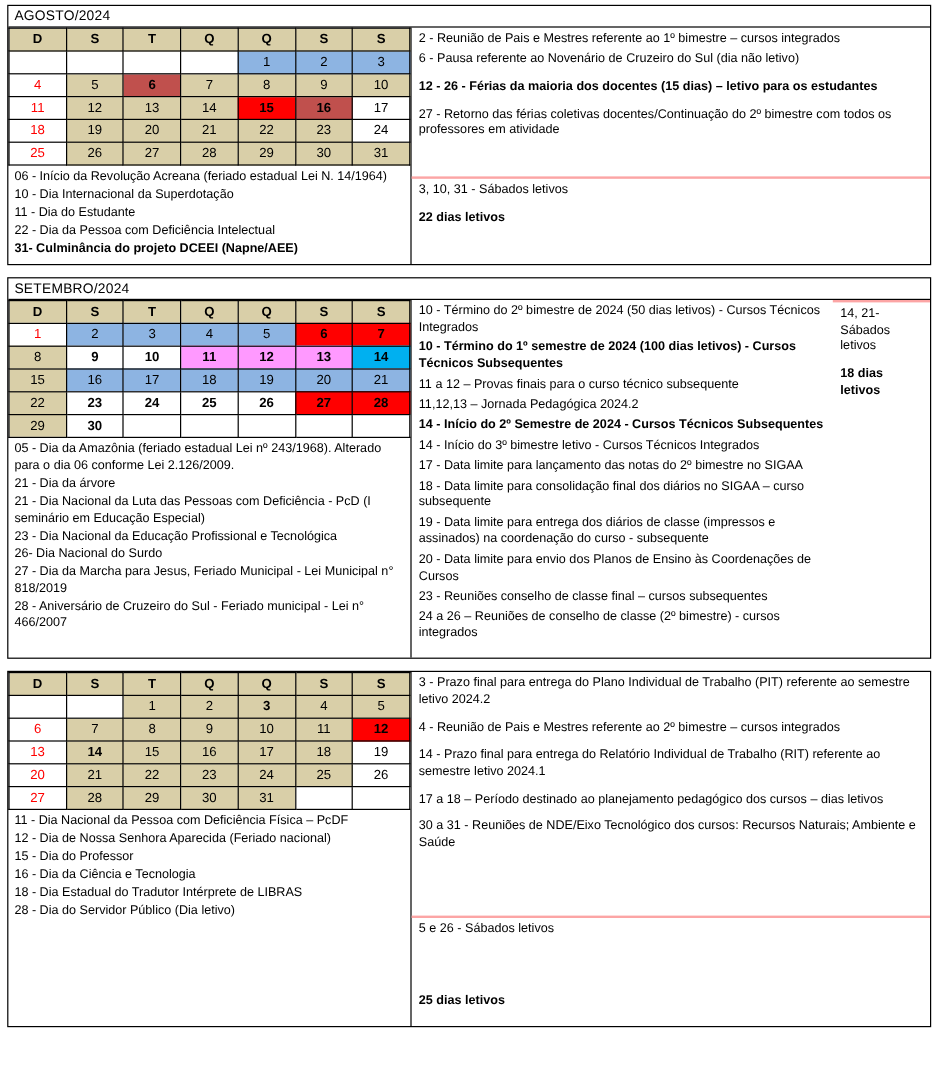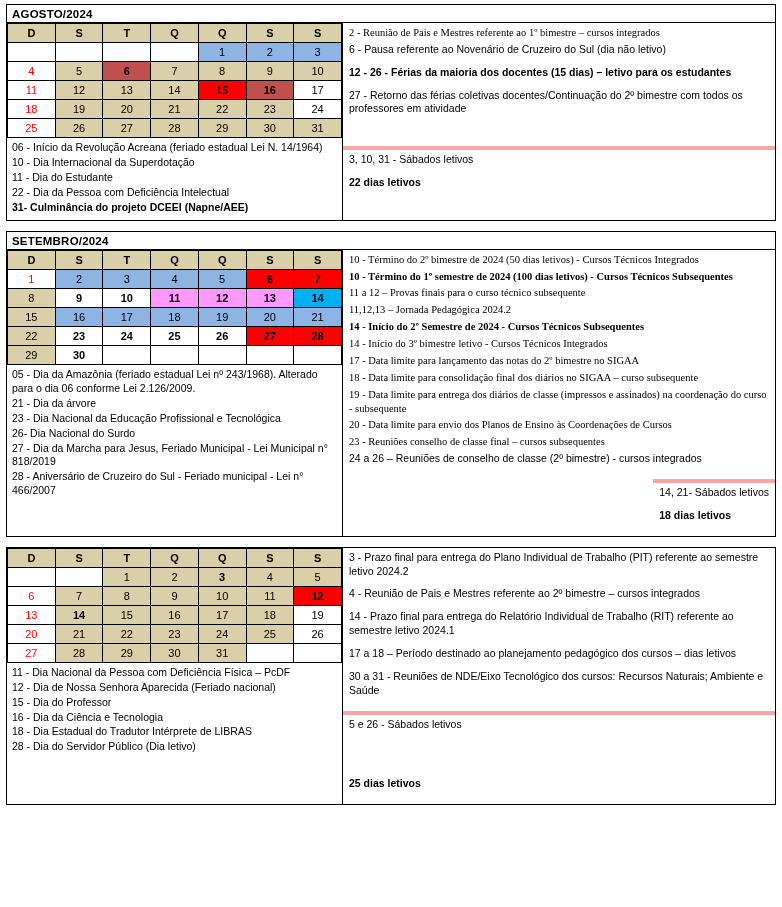--- a/index.html
+++ b/index.html
@@ -12,21 +12,21 @@
     color: #000;
     width: 782px;
   }
   .page { width: 782px; padding: 4px 6px 6px 6px; }
   .month-block {
     border: 1px solid #000;
     margin-bottom: 10px;
     background: #fff;
   }
   .month-title {
-    font-weight: bold;
+    font-weight: normal;
     font-size: 11.5px;
     padding: 3px 5px 2px 5px;
     border-bottom: 1px solid #000;
     letter-spacing: .2px;
   }
   .month-body {
     display: flex;
     align-items: stretch;
   }
   .left-col {
@@ -61,24 +61,24 @@
   }
   table.cal td.empty { border: 1px solid #000; background: #fff; }
   .notes {
     padding: 3px 5px 4px 5px;
     font-size: 10.5px;
     line-height: 1.33;
     flex: 1 1 auto;
   }
   .notes div { margin: 0 0 1px 0; }
   .right-col p { margin: 0 0 9px 0; }
-  .right-col p.tight { margin-bottom: 3px; font-family: Liberation Serif, serif; }
+  .right-col p.tight { margin-bottom: 3px; }
   .b { font-weight: bold; }
   .u { }
-  .sep-top { border-top: 4px solid #fca5a5; }
+  .sep-top { border-top: 2px solid #fca5a5; }
   
   .c-red      { background: #ff0000; color: #000; font-weight: bold; }
   .c-redtxt   { color: #ff0000; }
   .c-blue     { background: #8db4e2; }
   .c-bluedark { background: #00b0f0; font-weight: bold; }
   .c-tan      { background: #d9cfa8; }
   .c-pink     { background: #ff99ff; font-weight: bold; }
   .c-grayred  { background: #c0504d; color:#000; font-weight: bold;}
   .c-bold     { font-weight: bold; }
 </style>
@@ -233,27 +233,28 @@
                   <td class="empty"></td>
                   <td class="empty"></td>
                   <td class="empty"></td>
                   <td class="empty"></td>
                 </tr>
               </tbody>
             </table>
             <div class="notes">
               <div>05 - Dia da Amazônia (feriado estadual Lei nº 243/1968). Alterado para o dia 06 conforme Lei 2.126/2009.</div>
               <div>21 - Dia da árvore</div>
+              <div>21 - Dia Nacional da Luta das Pessoas com Deficiência - PcD (I seminário em Educação Especial)</div>
               <div>23 - Dia Nacional da Educação Profissional e Tecnológica</div>
               <div>26- Dia Nacional do Surdo</div>
               <div>27 - Dia da Marcha para Jesus, Feriado Municipal - Lei Municipal n° 818/2019</div>
               <div>28 - Aniversário de Cruzeiro do Sul - Feriado municipal - Lei n° 466/2007</div>
             </div>
           </div>
-          <div style="flex: 1 1 auto; display: flex; flex-direction: column; align-items: flex-end;">
+          <div style="flex: 1 1 auto; display: flex; flex-direction: row;">
             <div class="right-col">
               <p class="tight">10 - Término do 2º bimestre de 2024 (50 dias letivos) - Cursos Técnicos Integrados</p>
               <p class="tight"><span class="b">10 - Término do 1º semestre de 2024 (100 dias letivos) - Cursos Técnicos Subsequentes</span></p>
               <p class="tight">11 a 12 – Provas finais para o curso técnico subsequente</p>
               <p class="tight">11,12,13 – Jornada Pedagógica 2024.2</p>
               <p class="tight"><span class="b">14 - Início do 2º Semestre de 2024 - Cursos Técnicos Subsequentes</span></p>
               <p class="tight">14 - Início do 3º bimestre letivo - Cursos Técnicos Integrados</p>
               <p class="tight">17 - Data limite para lançamento das notas do 2º bimestre no SIGAA</p>
               <p class="tight">18 - Data limite para consolidação final dos diários no SIGAA – curso subsequente</p>
               <p class="tight">19 - Data limite para entrega dos diários de classe (impressos e assinados) na coordenação do curso - subsequente</p>
@@ -341,21 +342,21 @@
             </div>
           </div>
           <div style="flex: 1 1 auto; display: flex; flex-direction: column;">
             <div class="right-col">
               <p>3 - Prazo final para entrega do Plano Individual de Trabalho (PIT) referente ao semestre letivo 2024.2</p>
               <p>4 - Reunião de Pais e Mestres referente ao 2º bimestre – cursos integrados</p>
               <p>14 - Prazo final para entrega do Relatório Individual de Trabalho (RIT) referente ao semestre letivo 2024.1</p>
               <p>17 a 18 – Período destinado ao planejamento pedagógico dos cursos – <span class="u">dias letivos</span></p>
               <p>30 a 31 - Reuniões de NDE/Eixo Tecnológico dos cursos: Recursos Naturais; Ambiente e Saúde</p>
             </div>
-            <div class="right-col sep-top" style="flex: 1 1 auto;">
+            <div class="right-col sep-top" style="flex: 1 1 auto; margin-top: 40px;">
               <p>5 e 26 - Sábados letivos</p>
               <p><br><br></p>
               <p><span class="b">25 dias letivos</span></p>
             </div>
           </div>
         </div>
       </div>
     </div>
 </div>
 

